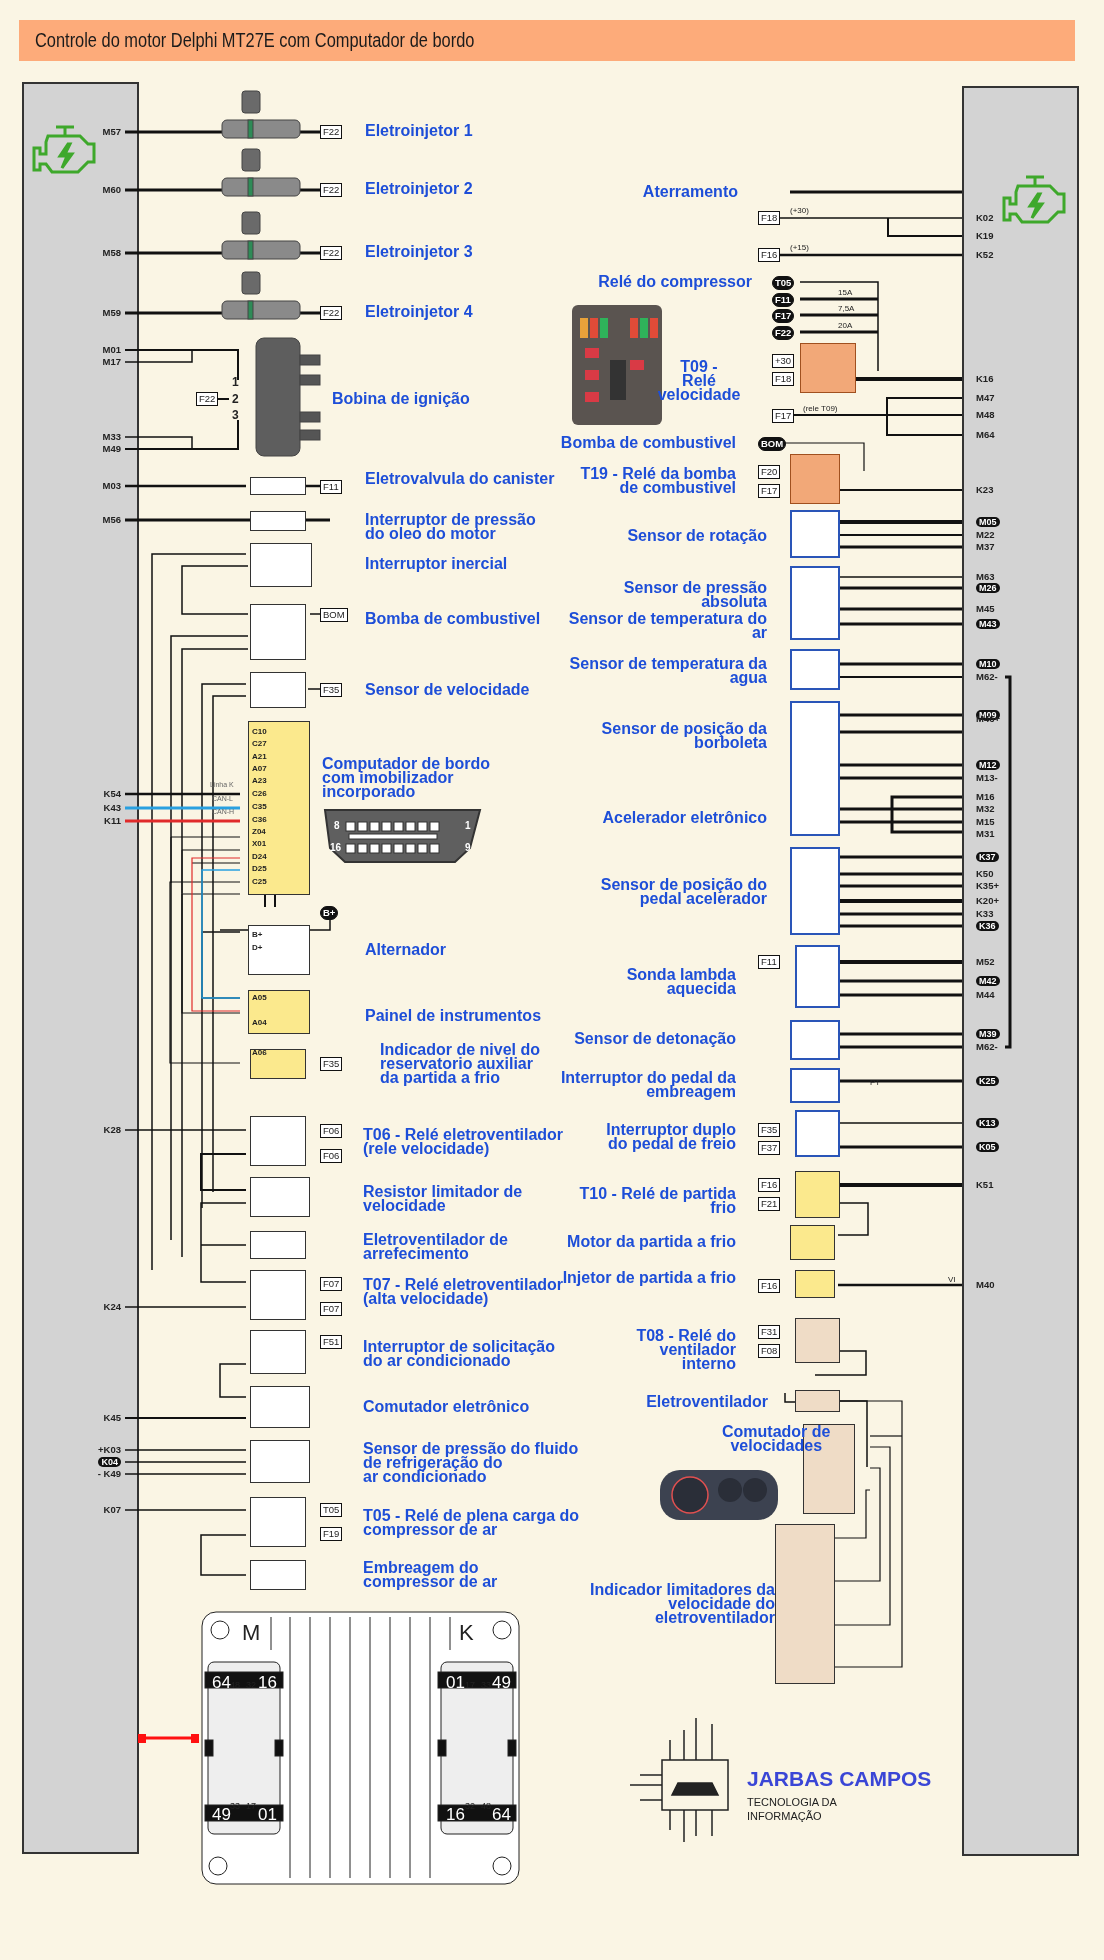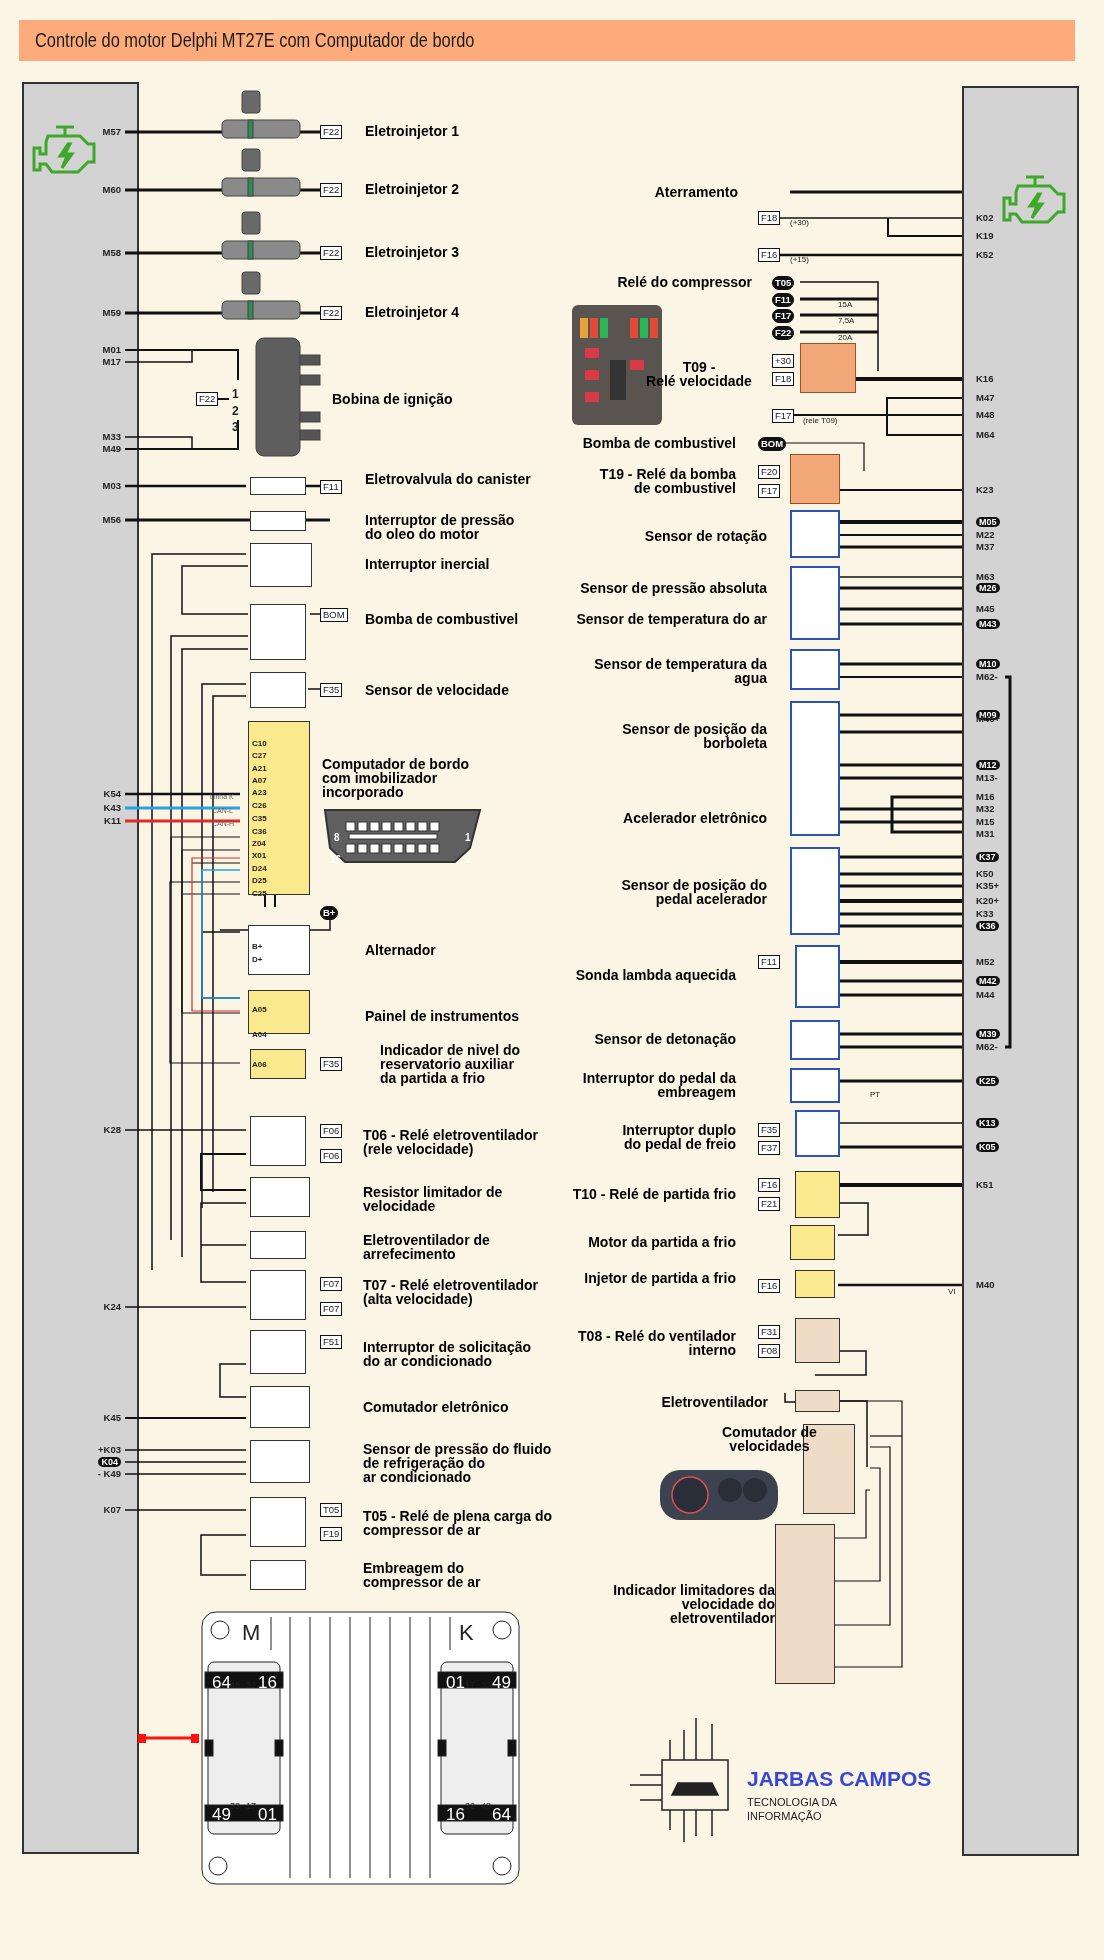--- a/index.html
+++ b/index.html
@@ -5,31 +5,31 @@
   html, body { margin:0; padding:0; }
   body { width:1104px; height:1960px; background:#faf5e4; position:relative; overflow:hidden;
          font-family:"Liberation Sans", sans-serif; color:#222; }
   .title-bar { position:absolute; left:19px; top:20px; width:1056px; height:41px; background:#fdab7a; }
   .title-bar span { position:absolute; left:16px; top:9px; font-size:20px; font-family:"Liberation Sans Narrow","Liberation Sans", sans-serif; transform:scaleX(0.82); transform-origin:left; color:#1b1b1b; }
   .ecu-bar { position:absolute; background:#d3d3d3; border:2px solid #333; box-sizing:border-box; }
   .pin { position:absolute; font-size:9.5px; font-weight:bold; color:#222; white-space:nowrap; }
   .pin.r { text-align:left; }
   .pin.l { text-align:right; width:40px; }
   .pill { background:#111; color:#fff; border-radius:8px; padding:0 3px; font-size:9px; }
-  .label { position:absolute; font-size:14px; font-weight:bold; color:#000000; white-space:pre-line; line-height:14px; }
+  .label { position:absolute; font-size:16px; font-weight:bold; color:#1d4ed8; white-space:pre-line; line-height:14px; }
   .label.ra { text-align:right; }
   .fuse { position:absolute; border:1.5px solid #111; background:#fff; font-size:9.5px; padding:0 2px; line-height:12px; }
   .fuse.pillb { background:#111; color:#fff; border-radius:8px; font-weight:bold; }
   svg { position:absolute; left:0; top:0; }
   .box { position:absolute; box-sizing:border-box; border:1.5px solid #333; background:#fff; }
   .box.yellow { background:#fbe98d; }
   .box.orange { background:#f2a878; border-color:#a0501f; }
   .box.blue { border:2px solid #2a55b8; background:#fff; }
   .box.beige { background:#efdcc6; }
-  .tiny { position:absolute; font-size:8px; font-weight:bold; color:#222;margin-top:12px; }
+  .tiny { position:absolute; font-size:8px; font-weight:bold; color:#222; }
   .logo-name { position:absolute; left:747px; top:1767px; font-size:21px; color:#3a46d6; font-weight:bold; }
   .logo-sub { position:absolute; left:747px; top:1795px; font-size:11px; color:#222; line-height:14px; white-space:pre-line; }
   .conn-lbl { position:absolute; font-size:22px; color:#222; }
   .conn-num { position:absolute; font-size:17px; color:#222; }
   .conn-num.s { font-size:9px; }
 </style>
 </head>
 <body>
 
 <div class="title-bar">

